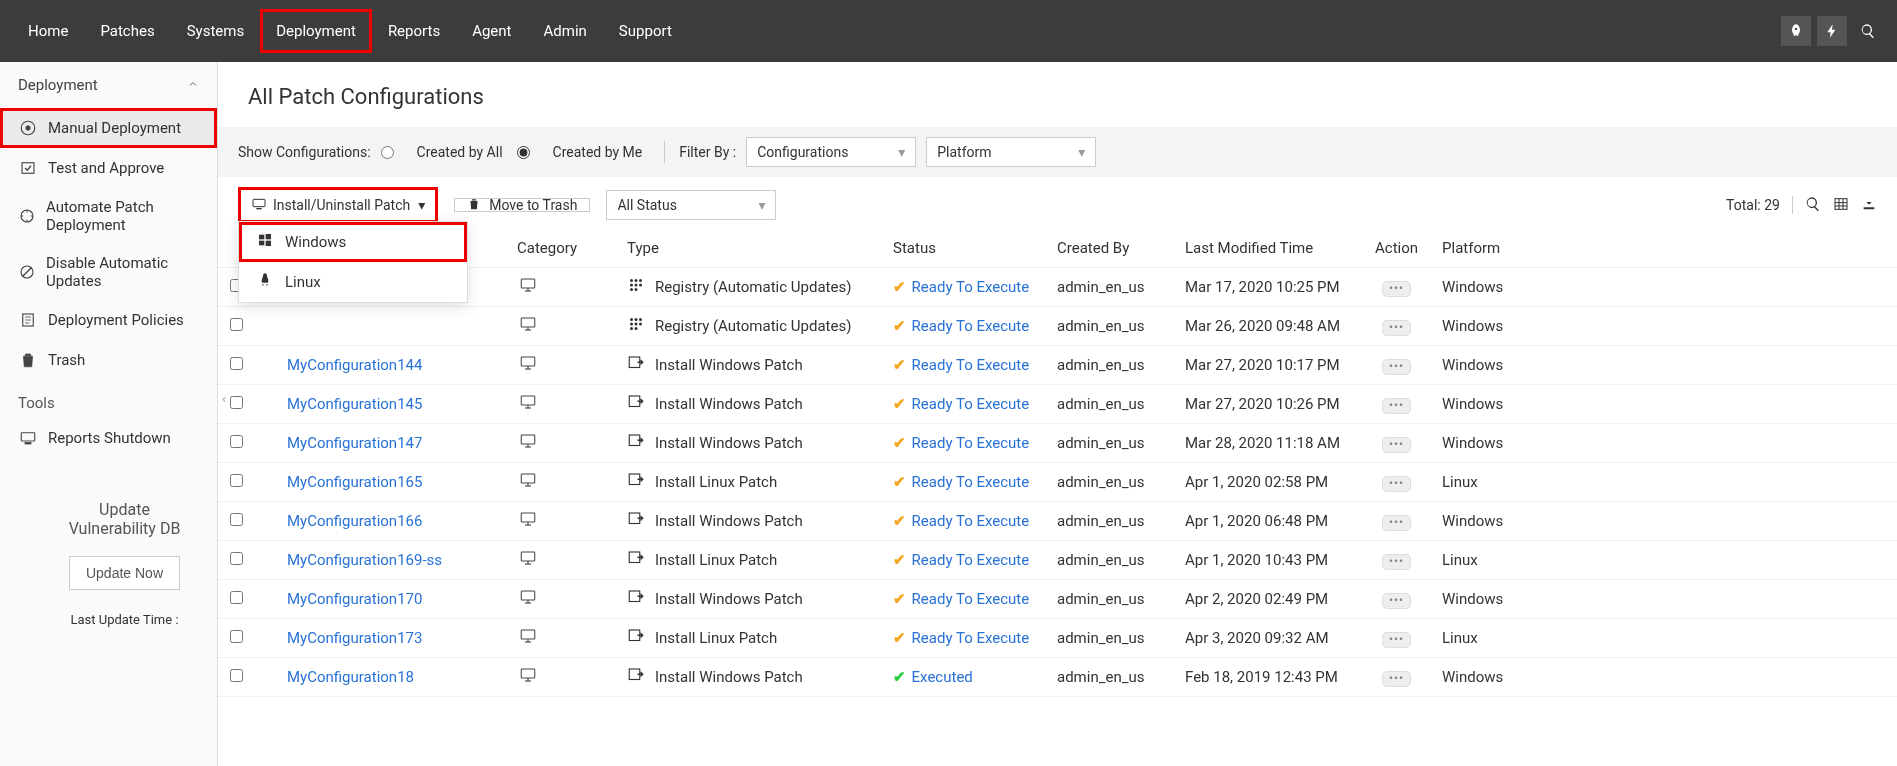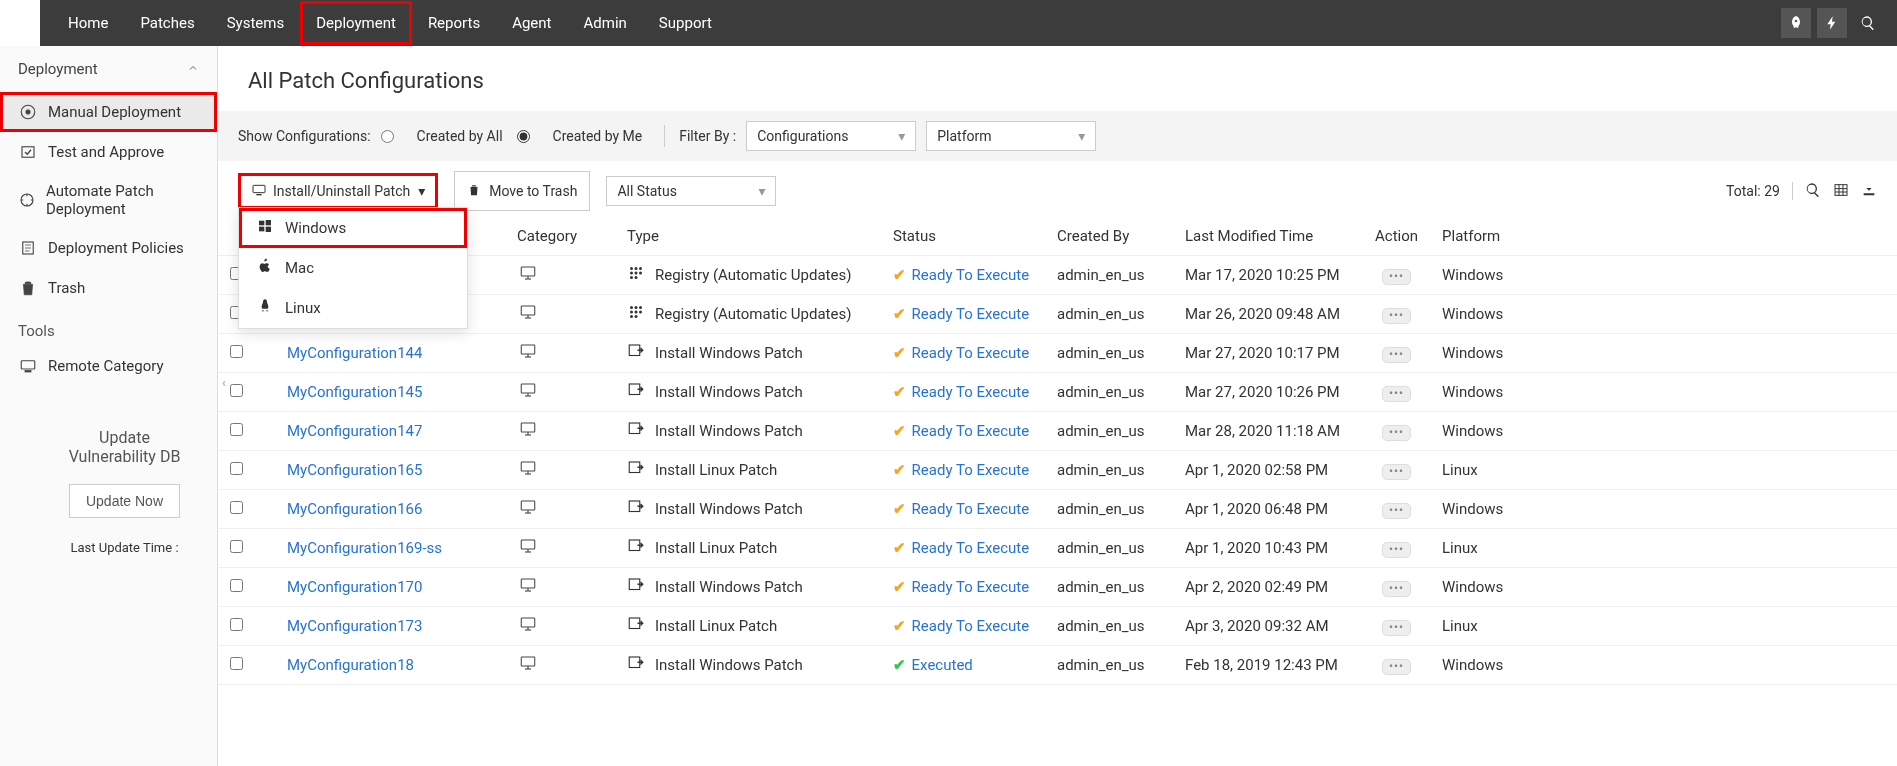--- a/index.html
+++ b/index.html
@@ -1,18 +1,18 @@
 <!DOCTYPE html>
 <html><head>
 <meta charset="utf-8">
 <style>
   * { box-sizing: border-box; margin: 0; padding: 0; }
   body { font-family: -apple-system, "Segoe UI", Roboto, Arial, sans-serif; font-size: 14px; color:#333; background:#fff; }
   
-  .topnav { background:#3c3c3c; display:flex; align-items:center; height:46px;margin-left:40px; }
+  .topnav { background:#3c3c3c; display:flex; align-items:center; height:62px; }
   .topnav .nav-items { display:flex; align-items:center; padding-left:12px; flex:1; }
   .topnav .nav-item { color:#fff; padding:13px 16px; cursor:pointer; font-size:15px; }
   .topnav .nav-item.highlighted { border:3px solid #e00; padding:10px 13px; }
   .topnav .nav-icons { display:flex; align-items:center; gap:6px; padding-right:14px; }
   .nav-iconbtn { width:30px; height:30px; background:#555; display:flex; align-items:center; justify-content:center; cursor:pointer; }
   .nav-iconbtn.plain { background:transparent; }
   .nav-iconbtn svg { fill:#fff; width:16px; height:16px; }
   
   .layout { display:flex; }
   .sidebar { width:218px; border-right:1px solid #ddd; background:#fafafa; min-height:720px; position:relative; }
@@ -40,21 +40,21 @@
   .divider-v { width:1px; height:22px; background:#ccc; margin:0 4px;}
   .select { background:#fff; border:1px solid #ccc; padding:5px 10px; min-width:170px; display:flex; align-items:center; justify-content:space-between; cursor:pointer; height:30px; }
   .select.small { min-width:170px; }
   .select .caret { margin-left:10px; color:#999;}
   
   .toolbar { padding:10px 20px 6px; display:flex; align-items:center; font-size:14px; color:#333;gap:32px;}
   .toolbar-left { display:flex; align-items:center; gap:16px; position:relative; }
   .dropdown-btn { border:3px solid #e00; padding:5px 10px; display:flex; align-items:center; gap:6px; cursor:pointer; background:#fff; height:36px;}
   .dropdown-btn .caret { margin-left:2px; color:#333;}
   .dropdown-btn svg { width:16px; height:16px; fill:#333;}
-  .btn-ghost { border:1px solid #ccc; padding:5px 12px; display:flex; align-items:center; gap:8px; cursor:pointer; background:#fff; height:40px;}
+  .btn-ghost { border:1px solid #ccc; padding:5px 12px; display:flex; align-items:center; gap:8px; cursor:pointer; background:#fff; height:14px;}
   .btn-ghost svg { width:14px; height:14px; fill:#333;}
   .toolbar-right { margin-left:auto; display:flex; align-items:center; gap:12px; color:#333;justify-content:center;}
   .toolbar-right .total { font-size:14px; }
   .toolbar-right .iconbtn { cursor:pointer; }
   .toolbar-right svg { width:16px; height:16px; fill:#333; }
   .divider-vs { width:1px; height:18px; background:#ccc;}
   
   .dropdown-menu { position:absolute; top:34px; left:0; width:230px; background:#fff; border:1px solid #ddd; box-shadow:0 4px 14px rgba(0,0,0,.12); z-index:10; }
   .dropdown-menu .dm-item { padding:10px 18px; display:flex; align-items:center; gap:12px; cursor:pointer; font-size:15px;}
   .dropdown-menu .dm-item.hl { border:3px solid #e00; padding:7px 15px;}
@@ -149,20 +149,29 @@
             <svg viewBox="0 0 24 24">
               <circle cx="12" cy="12" r="8" fill="none" stroke="#444" stroke-width="1.5"></circle>
               <path d="M12 4v3M12 17v3M4 12h3M17 12h3" stroke="#444" stroke-width="1.5"></path>
             </svg>
           </span>
           <span>Automate Patch Deployment</span>
         </div>
         <div class="sb-item">
           <span class="sb-icon">
             <svg viewBox="0 0 24 24">
+              <circle cx="12" cy="12" r="8" fill="none" stroke="#444" stroke-width="1.5"></circle>
+              <line x1="6" y1="18" x2="18" y2="6" stroke="#444" stroke-width="1.8"></line>
+            </svg>
+          </span>
+          <span>Disable Automatic Updates</span>
+        </div>
+        <div class="sb-item">
+          <span class="sb-icon">
+            <svg viewBox="0 0 24 24">
               <rect x="5" y="4" width="14" height="16" fill="none" stroke="#444" stroke-width="1.5"></rect>
               <line x1="8" y1="8" x2="16" y2="8" stroke="#444"></line>
               <line x1="8" y1="12" x2="16" y2="12" stroke="#444"></line>
               <line x1="8" y1="16" x2="14" y2="16" stroke="#444"></line>
             </svg>
           </span>
           <span>Deployment Policies</span>
         </div>
         <div class="sb-item">
           <span class="sb-icon">
@@ -175,21 +184,21 @@
       </div>
     <div class="sb-sectiontitle">Tools</div>
     <div id="sb-tools">
         <div class="sb-item">
           <span class="sb-icon">
             <svg viewBox="0 0 24 24">
               <rect x="3" y="5" width="18" height="11" rx="1" fill="none" stroke="#444" stroke-width="1.5"></rect>
               <rect x="8" y="18" width="8" height="2"></rect>
             </svg>
           </span>
-          <span>Remote Category</span>
+          <span>Reports Shutdown</span>
         </div>
       </div>
     <div class="sb-vulnbox">
       <div class="title">Update Vulnerability DB</div>
       <button class="btn-update">Update Now</button>
       <div class="sb-lastupd">Last Update Time :</div>
     </div>
     <div class="sb-collapse-handle">‹‹</div>
   </div>
 
@@ -233,26 +242,20 @@
           </div>
           <div class="dropdown-menu" id="dd-menu">
               <div class="dm-item hl">
                 <span><svg viewBox="0 0 24 24">
                     <rect x="3" y="4" width="8" height="7"></rect>
                     <rect x="13" y="3" width="8" height="8"></rect>
                     <rect x="3" y="13" width="8" height="7"></rect>
                     <rect x="13" y="13" width="8" height="8"></rect>
                   </svg></span>
                 <span>Windows</span>
-              </div>
-              <div class="dm-item">
-                <span><svg viewBox="0 0 24 24">
-                    <path d="M16 13c0-2 2-3 2-3-1-2-3-2-4-2s-2 1-3 1-2-1-3-1c-2 0-4 2-4 5 0 4 3 8 5 8 1 0 2-1 3-1s2 1 3 1c2 0 4-3 4-5-2-1-3-2-3-3zM14 4c1-1 1-3 1-3s-2 0-3 1-1 3-1 3 2 0 3-1z"></path>
-                  </svg></span>
-                <span>Mac</span>
               </div>
               <div class="dm-item">
                 <span><svg viewBox="0 0 24 24">
                     <path d="M12 2c-2 0-3 2-3 4 0 2-2 4-2 7 0 2 1 3 1 3h8s1-1 1-3c0-3-2-5-2-7 0-2-1-4-3-4zm-3 16l-2 2h4l-2-2zm6 0l-2 2h4l-2-2z"></path>
                   </svg></span>
                 <span>Linux</span>
               </div>
             </div>
         </div>
         <div class="btn-ghost">

